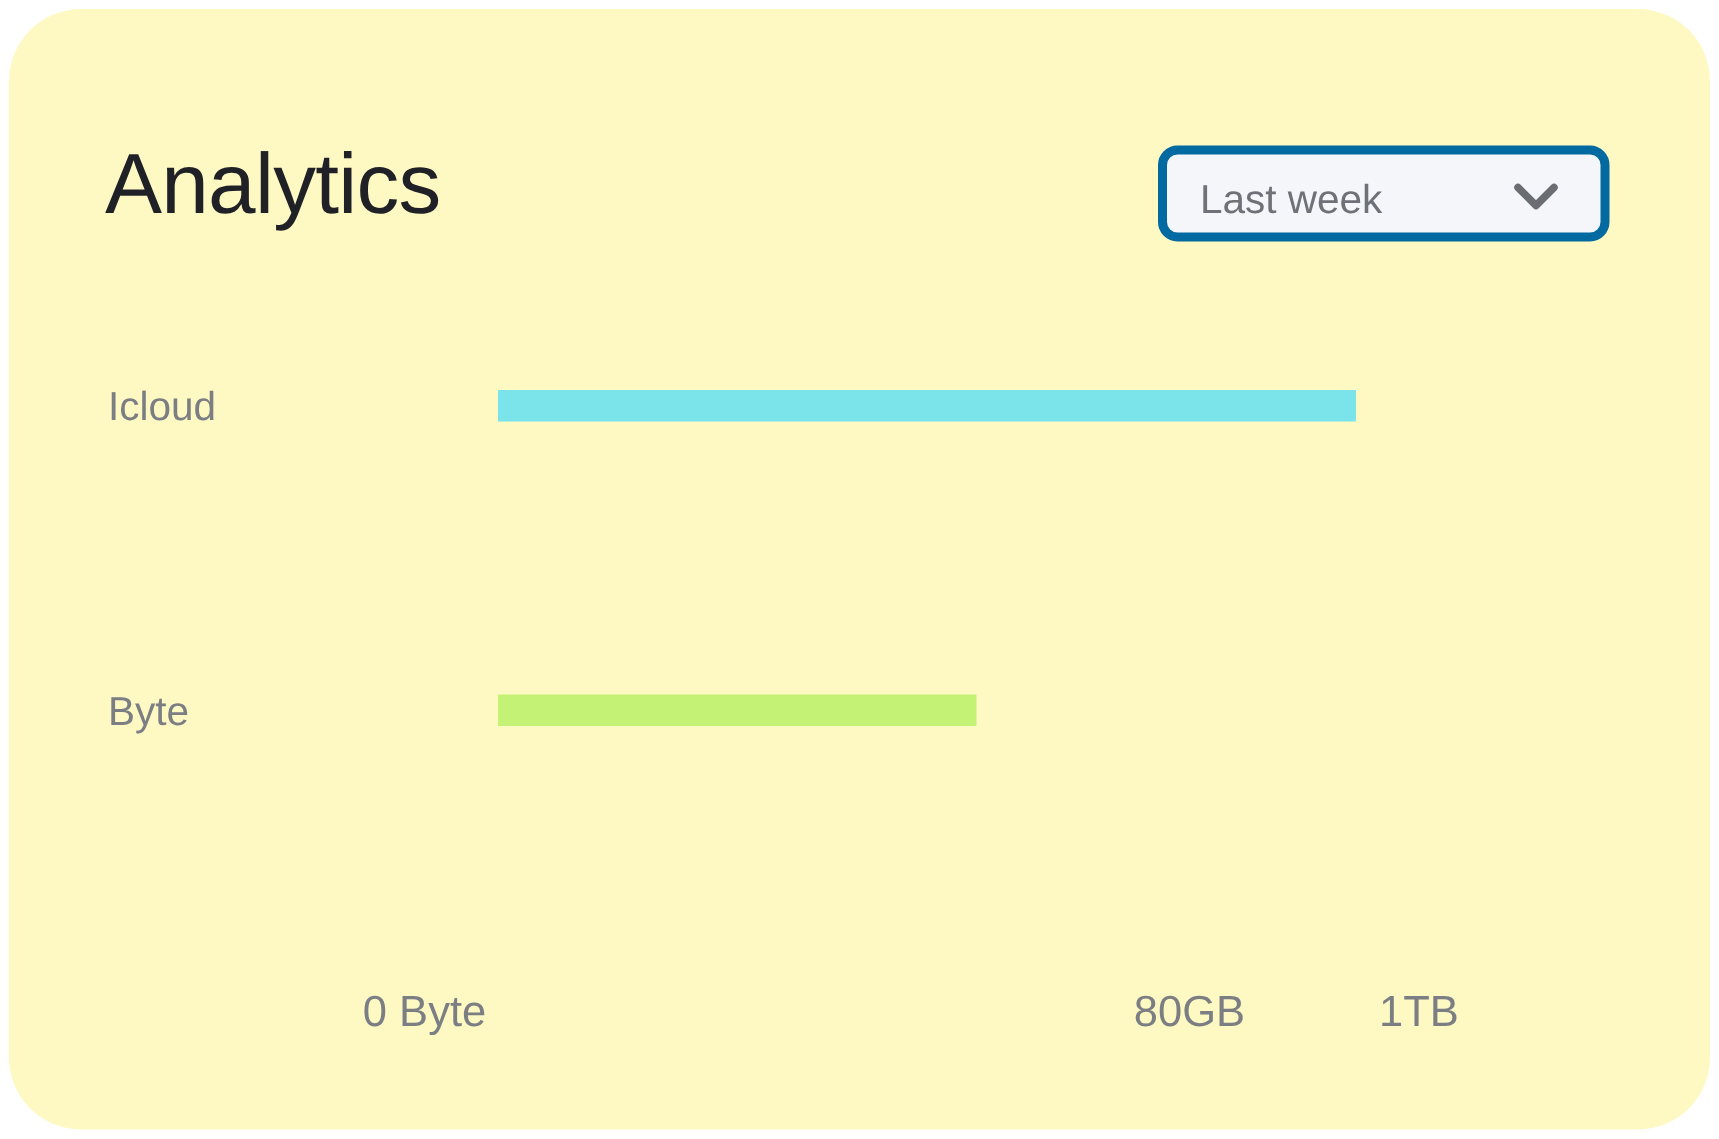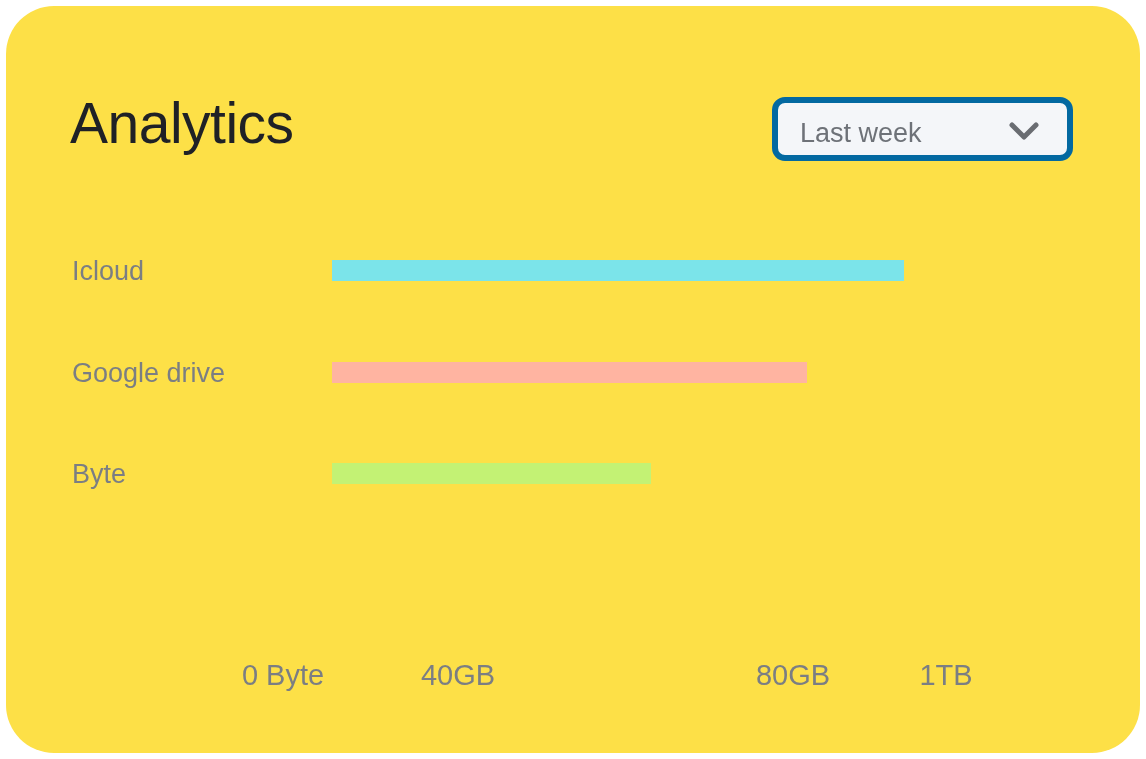--- a/index.html
+++ b/index.html
@@ -14,21 +14,21 @@
     font-family: "Liberation Sans", sans-serif;
     -webkit-font-smoothing: antialiased;
   }
 
   .card {
     position: absolute;
     left: 6px;
     top: 6px;
     width: 1134px;
     height: 747px;
-    background: #fde047;
+    background: #fef9c3;
     border-radius: 48px;
     box-sizing: border-box;
   }
 
   
   .header {
     position: absolute;
     left: 64px;
     top: 85px;
     width: 1003px;
@@ -159,36 +159,29 @@
 
   <div class="chart">
 
     <div class="row" style="top:229px">
       <span class="row-label">Icloud</span>
       <span class="bar-track">
         <span class="bar" style="width:572px;background:#7BE4EA"></span>
       </span>
     </div>
 
-    <div class="row" style="top:331px">
-      <span class="row-label">Google drive</span>
-      <span class="bar-track">
-        <span class="bar" style="width:475px;background:#FFB4A1"></span>
-      </span>
-    </div>
 
     <div class="row" style="top:432px">
       <span class="row-label">Byte</span>
       <span class="bar-track">
         <span class="bar" style="width:319px;background:#C3F274"></span>
       </span>
     </div>
 
 
     <div class="axis">
       <span class="tick" style="left:277px">0 Byte</span>
-      <span class="tick" style="left:452px">40GB</span>
       <span class="tick" style="left:787px">80GB</span>
       <span class="tick" style="left:940px">1TB</span>
     </div>
 
   </div>
 </div>
 
 </body></html>

